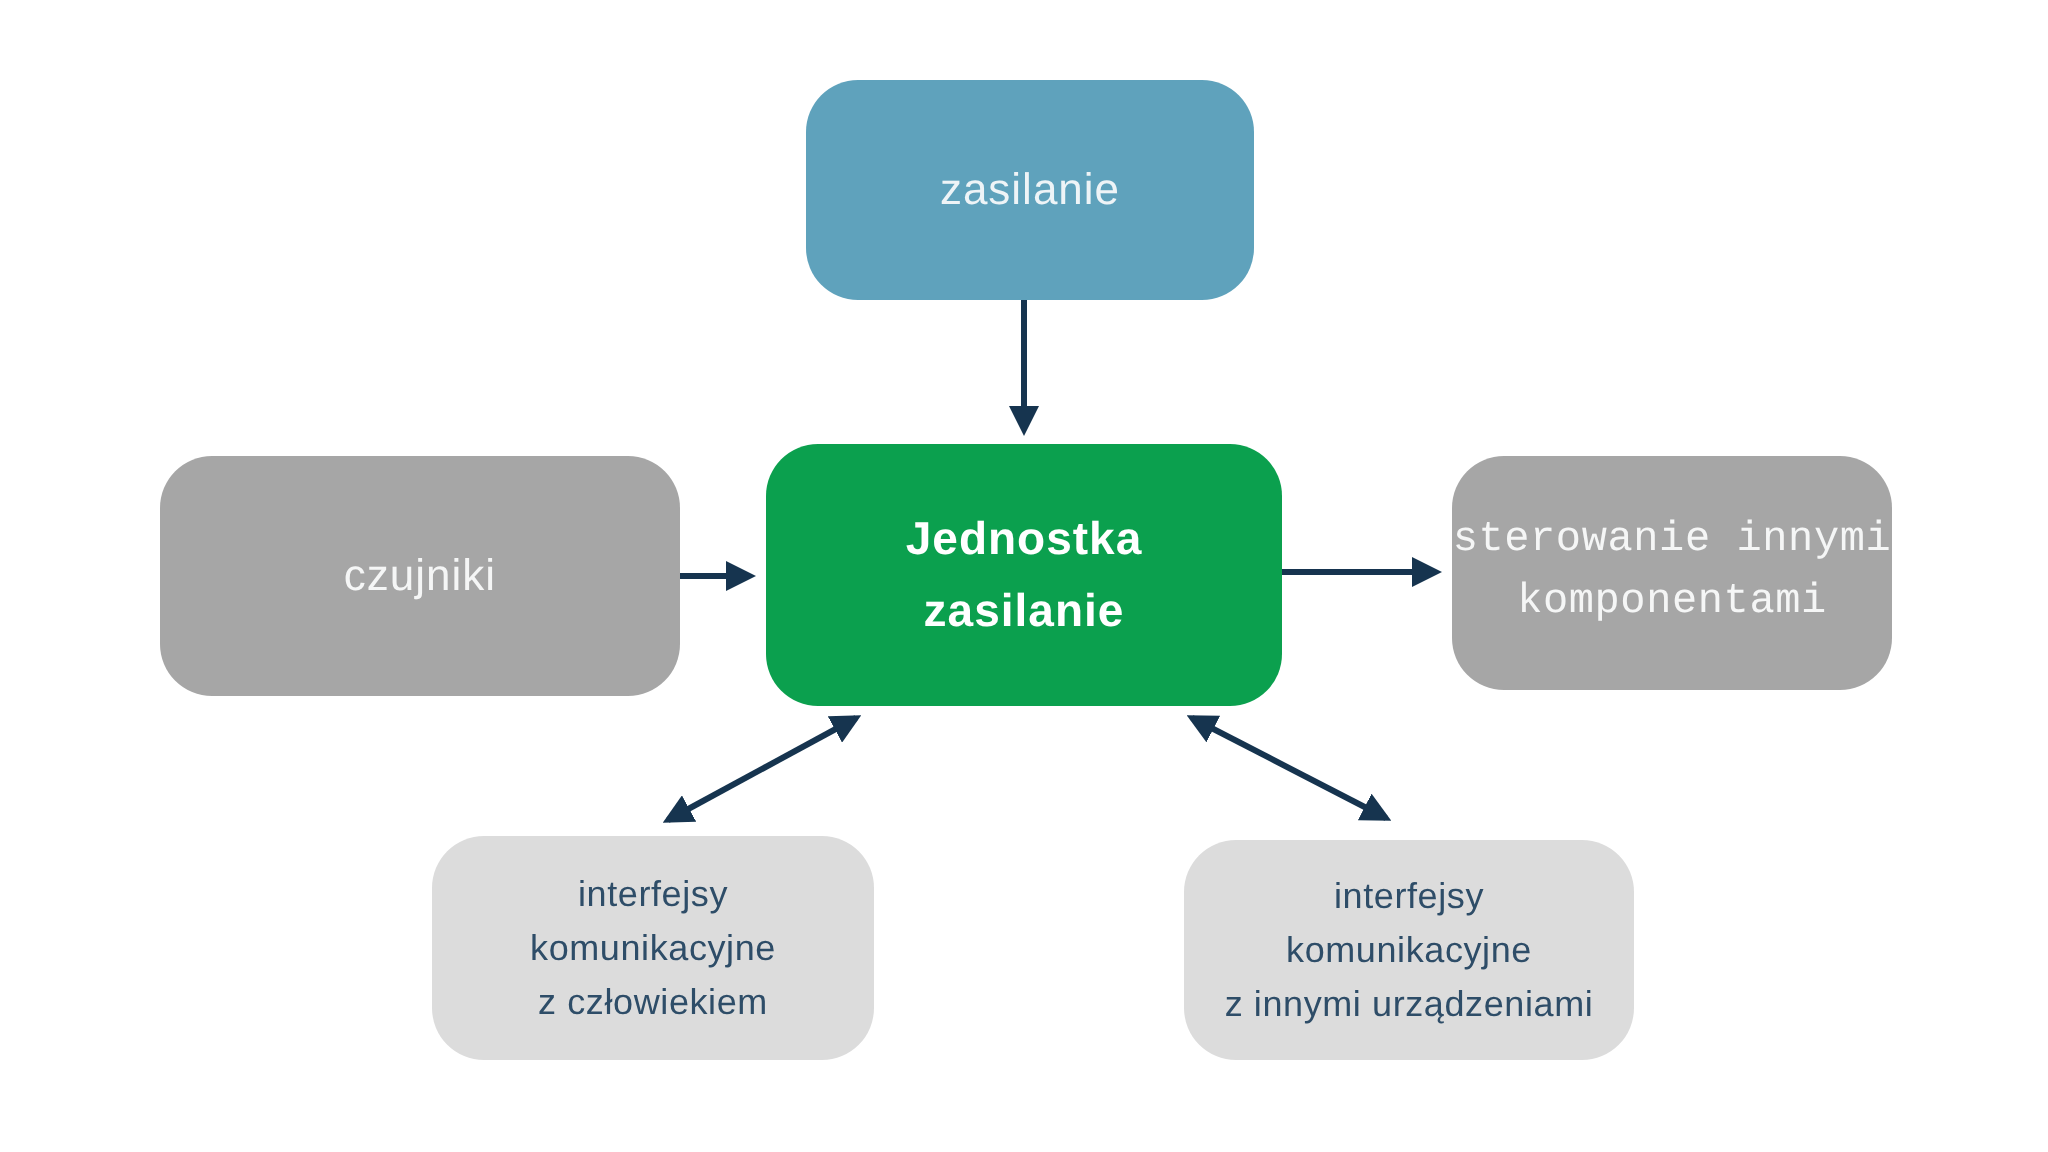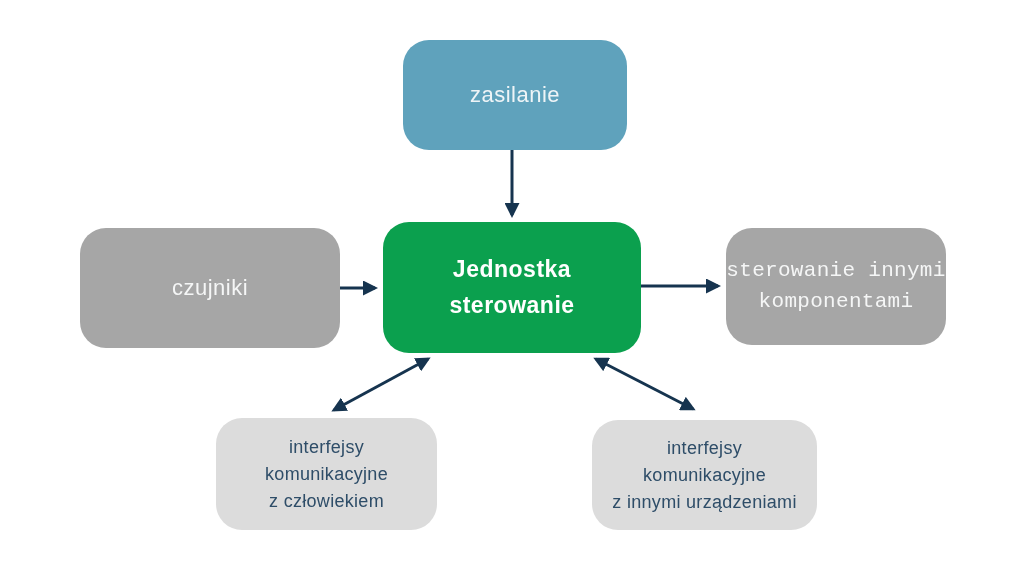--- a/index.html
+++ b/index.html
@@ -95,21 +95,21 @@
     <line class="edge-line" x1="428" y1="359" x2="334" y2="410" marker-start="url(#arrowhead)" marker-end="url(#arrowhead)"></line>
     <line class="edge-line" x1="596" y1="359" x2="693" y2="409" marker-start="url(#arrowhead)" marker-end="url(#arrowhead)"></line>
   </svg>
 
   <div class="node node-zasilanie">
     <span>zasilanie</span>
   </div>
 
   <div class="node node-central">
     <span>Jednostka
-sterowanie</span>
+zasilanie</span>
   </div>
 
   <div class="node node-czujniki">
     <span>czujniki</span>
   </div>
 
   <div class="node node-sterowanie">
     <span>sterowanie innymi
 komponentami</span>
   </div>

